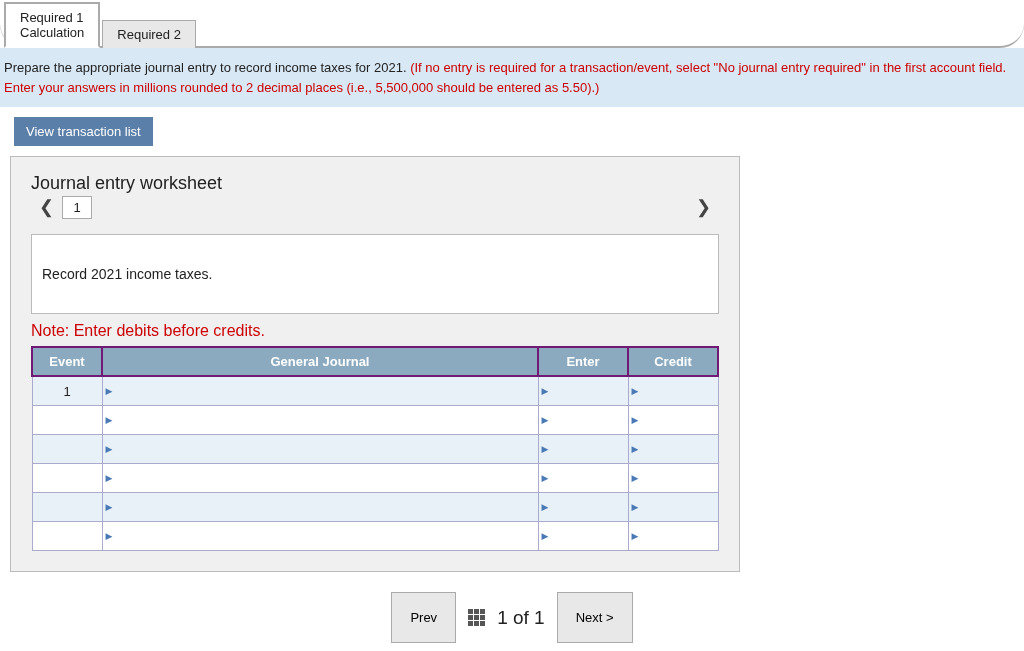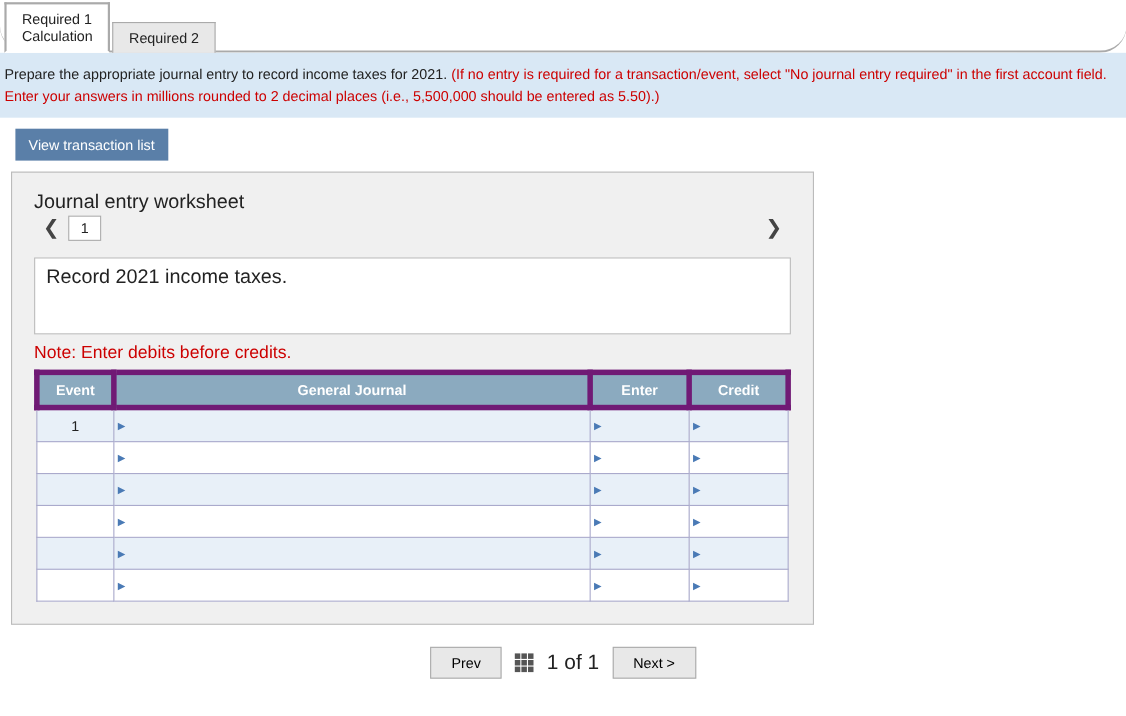--- a/index.html
+++ b/index.html
@@ -103,44 +103,44 @@
       text-align: center;
     }
     .page-arrow-right {
       margin-left: auto;
     }
 
     
     .description-box {
       background: #fff;
       border: 1px solid #bbb;
-      padding: 6px 10px;
+      padding: 31px 10px;
       margin-bottom: 8px;
       min-height: 70px;
-      font-size: 18px;
+      font-size: 14px;
     }
 
     
     .note-text {
       color: #c00;
       font-size: 16px;
       margin-bottom: 6px;
     }
 
     
     .journal-table {
       width: 100%;
       border-collapse: collapse;
       font-size: 13px;
     }
     .journal-table thead tr th {
       background: #8baabf;
       color: #fff;
       padding: 6px 8px;
-      border: 5px solid #701a75;
+      border: 2px solid #701a75;
       font-weight: bold;
       text-align: center;
     }
     .journal-table thead tr th.event-col {
       width: 70px;
     }
     .journal-table thead tr th.gj-col {
       text-align: center;
     }
     .journal-table thead tr th.debit-col,
@@ -194,21 +194,21 @@
 
     
     .bottom-nav {
       display: flex;
       justify-content: center;
       align-items: center;
       padding: 10px 0;
       gap: 12px;
     }
     .bottom-nav button {
-      padding: 6px 18px;
+      padding: 17px 18px;
       font-size: 13px;
       cursor: pointer;
       background: #e8e8e8;
       border: 1px solid #aaa;
     }
     .bottom-nav .page-indicator {
       font-size: 19px;
     }
     .grid-icon {
       display: inline-flex;

